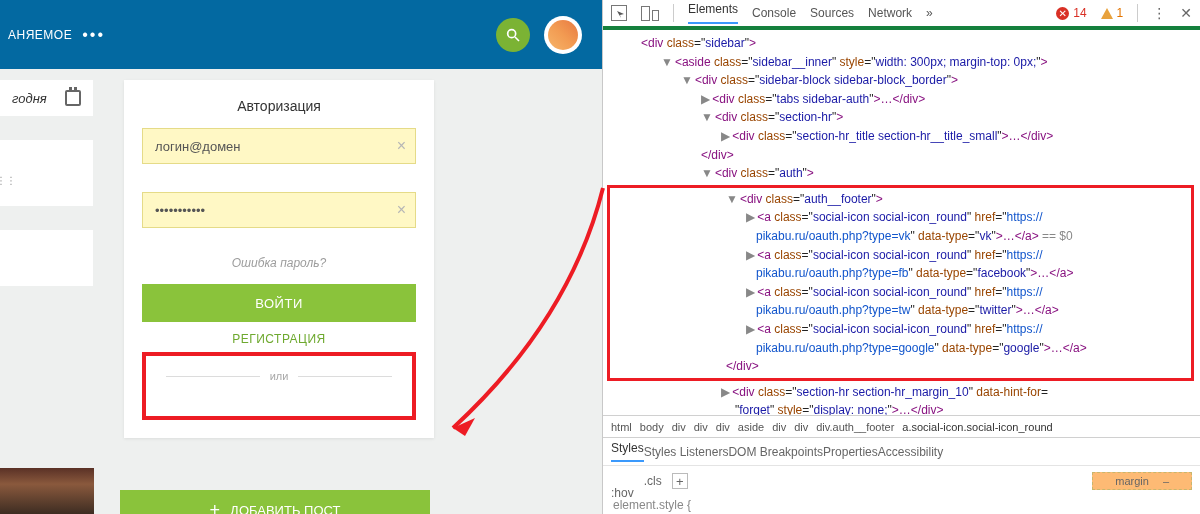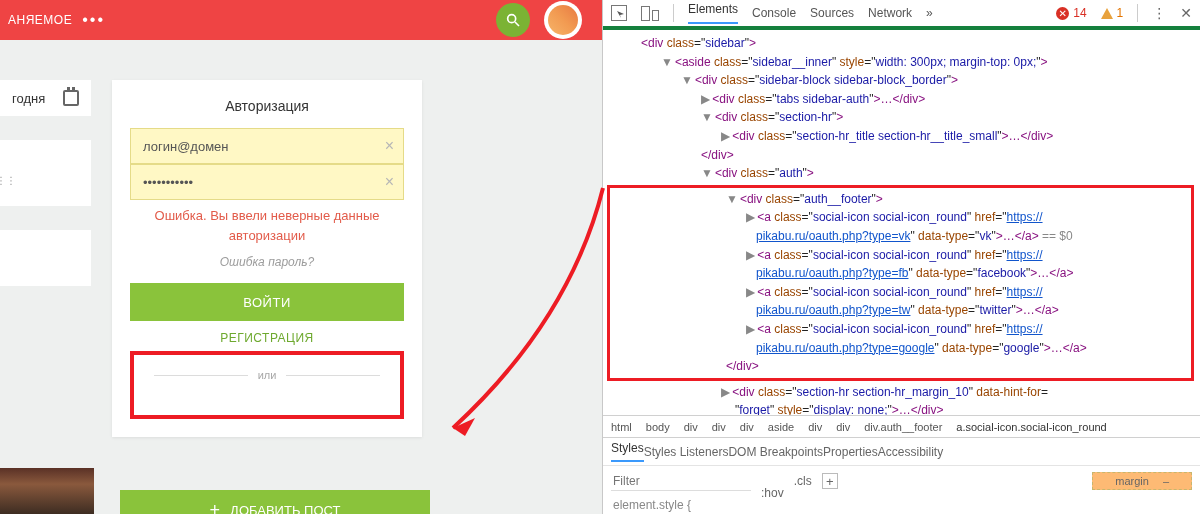--- a/index.html
+++ b/index.html
@@ -1,36 +1,36 @@
 <!DOCTYPE html>
 <html><head>
 <meta charset="utf-8">
 <style>
   * { box-sizing: border-box; margin: 0; padding: 0; font-family: Arial, sans-serif; }
   body { width: 1200px; height: 514px; overflow: hidden; display: flex; background: #fff; }
 
   
   .site { width: 602px; height: 514px; background: #eef0ef; position: relative; }
-  .topbar { height: 40px; background: #ef4444; display: flex; align-items: center; }
+  .topbar { height: 69px; background: #0369a1; display: flex; align-items: center; }
   .top-left { color: #fff; font-size: 12px; letter-spacing: 0.5px; margin-left: 8px; display: flex; align-items: center; gap: 10px; }
   .dots { font-size: 16px; letter-spacing: 2px; }
   .top-right { margin-left: auto; display: flex; align-items: center; gap: 14px; margin-right: 20px; }
   .round { width: 34px; height: 34px; border-radius: 50%; background: #7bb334; display: flex; align-items: center; justify-content: center; }
   .avatar { width: 38px; height: 38px; border-radius: 50%; background: #fff; display: flex; align-items: center; justify-content: center; }
   .avatar-inner { width: 30px; height: 30px; border-radius: 50%; background: linear-gradient(45deg,#f6b469,#f29b52,#e87942); }
 
   .left-col { position:absolute; left:0; top:80px; display:flex; flex-direction:column; gap:24px; }
-  .left-pill { background:#fff; padding:10px 12px; font-size:13px; color:#333; display:flex; align-items:center; gap:18px; }
+  .left-pill { background:#fff; padding:10px 12px; font-size:13px; color:#333; display:flex; align-items:center; gap:18px;font-style:italic; }
   .cal-icon { width:16px; height:16px; display:inline-block; border:2px solid #666; border-radius:2px; position:relative; }
   .cal-icon::before { content:""; position:absolute; top:-5px; left:2px; width:3px; height:4px; background:#666; }
   .cal-icon::after { content:""; position:absolute; top:-5px; right:2px; width:3px; height:4px; background:#666; }
 
-  .card { position:absolute; left:112px; top:80px; width:310px; background:#fff; padding:18px; box-shadow:0 1px 3px rgba(0,0,0,0.08); }
+  .card { position:absolute; left:124px; top:80px; width:310px; background:#fff; padding:18px; box-shadow:0 1px 3px rgba(0,0,0,0.08); }
   .auth-title { text-align:center; font-size:14px; color:#333; margin-bottom:14px; }
-  .inp { position:relative; margin-bottom:0; }
+  .inp { position:relative; margin-bottom:28px; }
   .inp input { width:100%; height:36px; background:#fff8c5; border:1px solid #e5db88; padding:0 34px 0 12px; font-size:13px; color:#555; }
   .inp .x { position:absolute; right:10px; top:9px; color:#b6b6b6; font-size:16px; cursor:pointer; }
   .err { color:#e25b4a; text-align:center; font-size:13px; line-height:1.5; margin:6px 0 10px; }
   .forgot { text-align:center; color:#9c9c9c; font-size:12px; font-style:italic; margin-bottom:14px; }
   .btn-login { width:100%; height:38px; background:#8ac33b; color:#fff; font-size:13px; letter-spacing:0.5px; border:none; cursor:pointer; margin-bottom:10px; }
   .reg { text-align:center; color:#6ea92f; font-size:12px; letter-spacing:0.5px; margin-bottom:6px; }
 
   .auth-footer-box { border:4px solid #ed1c24; padding:14px 10px 34px; text-align:center; margin-top:4px; position:relative; }
   .sep { display:flex; align-items:center; justify-content:center; color:#a8a8a8; font-size:11px; }
   .sep::before, .sep::after { content:""; flex:1; height:1px; background:#dcdcdc; margin:0 10px; }
@@ -56,33 +56,33 @@
   .err-badge .c { width:13px; height:13px; border-radius:50%; background:#d93025; color:#fff; font-size:10px; display:flex; align-items:center; justify-content:center; }
   .warn-badge { color:#e37400; font-family:Arial,sans-serif; display:flex; align-items:center; gap:4px; }
   .warn-badge .t { width:0; height:0; border-left:6px solid transparent; border-right:6px solid transparent; border-bottom:11px solid #e8a23d; }
   .more { color:#666; font-size:14px; }
 
   .code { flex:1; overflow:hidden; padding:4px 6px 4px 4px; line-height:1.55; color:#222; position:relative; }
   .code .row { white-space:nowrap; }
   .tag { color:#881280; }
   .attr { color:#994500; }
   .val { color:#1a1aa6; }
-  .link { color:#1155cc; text-decoration:underline; }
+  .link { color:#1155cc; }
   .pad1 { padding-left:34px; }
   .pad2 { padding-left:54px; }
   .pad3 { padding-left:74px; }
   .pad4 { padding-left:94px; }
   .pad5 { padding-left:114px; }
   .arrow-toggle { color:#888; margin-right:2px; }
   .selhint { color:#888; }
   .hl { border:3px solid #ed1c24; padding:2px 2px; margin:2px 0; }
 
   .resize-handle { position:absolute; left:0; top:170px; width:12px; height:20px; display:flex; align-items:center; justify-content:center; color:#999; font-size:10px; }
 
-  .breadcrumb { height:22px; border-top:1px solid #d0d0d0; display:flex; align-items:center; padding:0 8px; color:#555; font-family:Arial,sans-serif; font-size:11px; gap:14px; overflow:hidden; }
+  .breadcrumb { height:22px; border-top:1px solid #d0d0d0; display:flex; align-items:center; padding:0 8px; color:#555; font-family:Arial,sans-serif; font-size:11px; gap:8px; overflow:hidden; }
   .breadcrumb span { white-space:nowrap; }
   .breadcrumb .sel { color:#333; }
 
   .dev-bottom { border-top:1px solid #d0d0d0; display:flex; flex-direction:column; }
   .tabs2 { height:28px; display:flex; align-items:center; padding:0 8px; gap:0; font-family:Arial,sans-serif; font-size:12px; color:#666; border-bottom:1px solid #e4e4e4; }
   .tabs2 .active { color:#333; border-bottom:2px solid #3b99fc; padding-bottom:5px; }
   .filt-row { height:30px; display:flex; align-items:center; padding:0 8px; gap:10px; font-family:Arial,sans-serif; font-size:12px; color:#777; }
   .filt-row input { width:140px; height:20px; border:none; border-bottom:1px solid #ddd; font-size:12px; padding:2px; }
   .hov { color:#666;margin-top:24px; }
   .cls { color:#666; }
@@ -124,21 +124,20 @@
   <div class="card">
     <div class="auth-title">Авторизация</div>
     <div class="inp">
       <input type="text" value="логин@домен" style="">
       <span class="x">×</span>
     </div>
     <div class="inp">
       <input type="text" value="•••••••••••" style="">
       <span class="x">×</span>
     </div>
-    <div class="err">Ошибка. Вы ввели неверные данные авторизации</div>
     <div class="forgot">Ошибка пароль?</div>
     <button class="btn-login">ВОЙТИ</button>
     <div class="reg">РЕГИСТРАЦИЯ</div>
     <div class="auth-footer-box">
       <div class="sep">или</div>
     </div>
   </div>
 
   <button class="btn-add">
     <span class="plus">+</span>
@@ -233,21 +232,20 @@
 
   <div class="dev-bottom">
     <div class="tabs2">
       <span class="active">Styles</span>
       <span>Styles Listeners</span>
       <span>DOM Breakpoints</span>
       <span>Properties</span>
       <span>Accessibility</span>
     </div>
     <div class="filt-row">
-      <input placeholder="Filter" style="">
       <span class="hov">:hov</span>
       <span class="cls">.cls</span>
       <span class="plusb">+</span>
       <div class="margin-chip">
         <span>margin</span>
           <span>–</span>
       </div>
     </div>
     <div class="elstyle">element.style {</div>
   </div>

